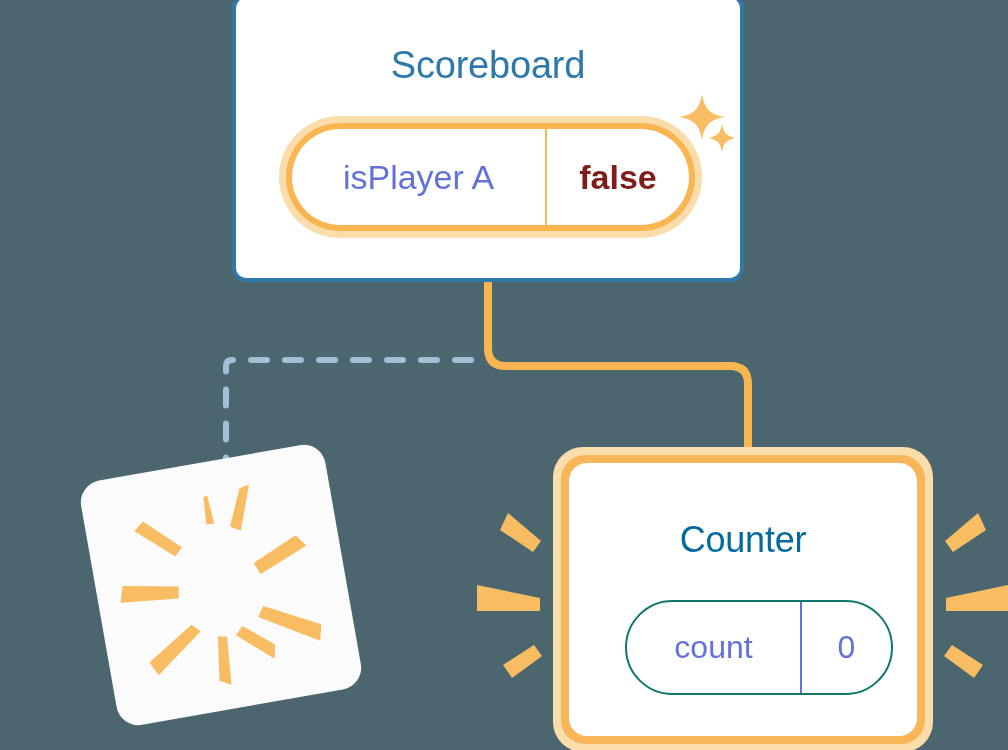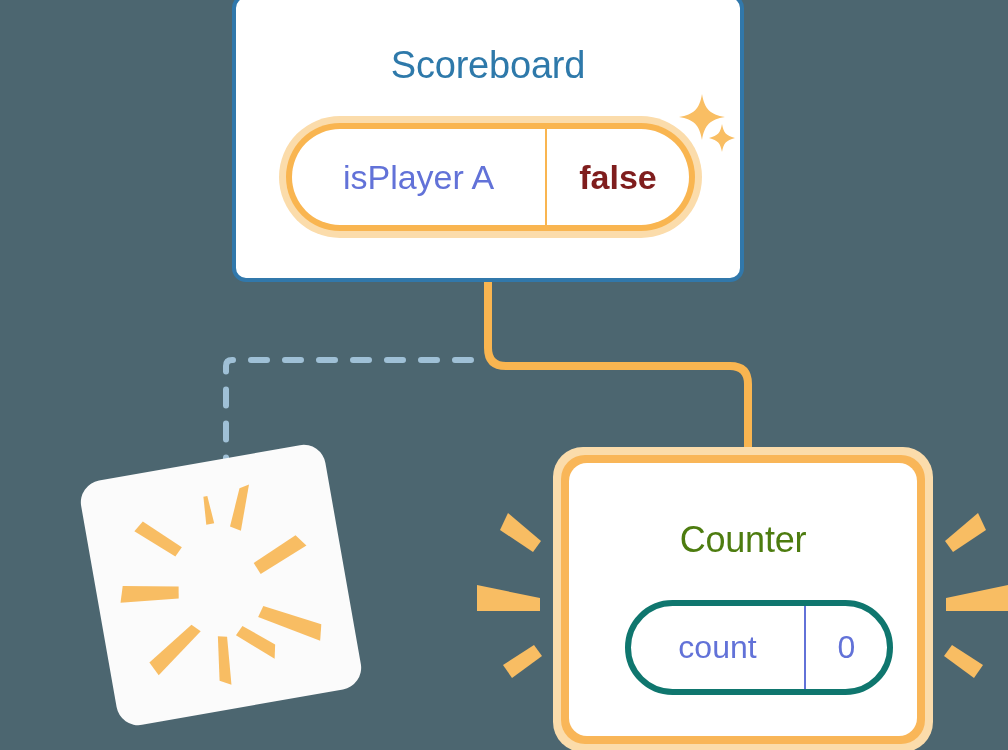--- a/index.html
+++ b/index.html
@@ -132,31 +132,31 @@
     border-radius: 18px;
     background: #ffffff;
   }
   #counter-title {
     position: absolute;
     left: 0;
     top: 56px;
     width: 100%;
     text-align: center;
     font-size: 36px;
-    color: #4d7c0f;
+    color: #0369a1;
     letter-spacing: -0.2px;
   }
   #counter-pill {
     position: absolute;
     left: 56px;
     top: 137px;
     width: 268px;
     height: 95px;
     box-sizing: border-box;
-    border: 6px solid #0f766e;
+    border: 2px solid #0f766e;
     border-radius: 48px;
     background: #ffffff;
     display: flex;
     align-items: stretch;
   }
   #counter-pill .pill-key {
     flex: 0 0 175px;
     font-size: 32px;
     color: #6272d8;
     border-right: 2px solid #6272d8;

